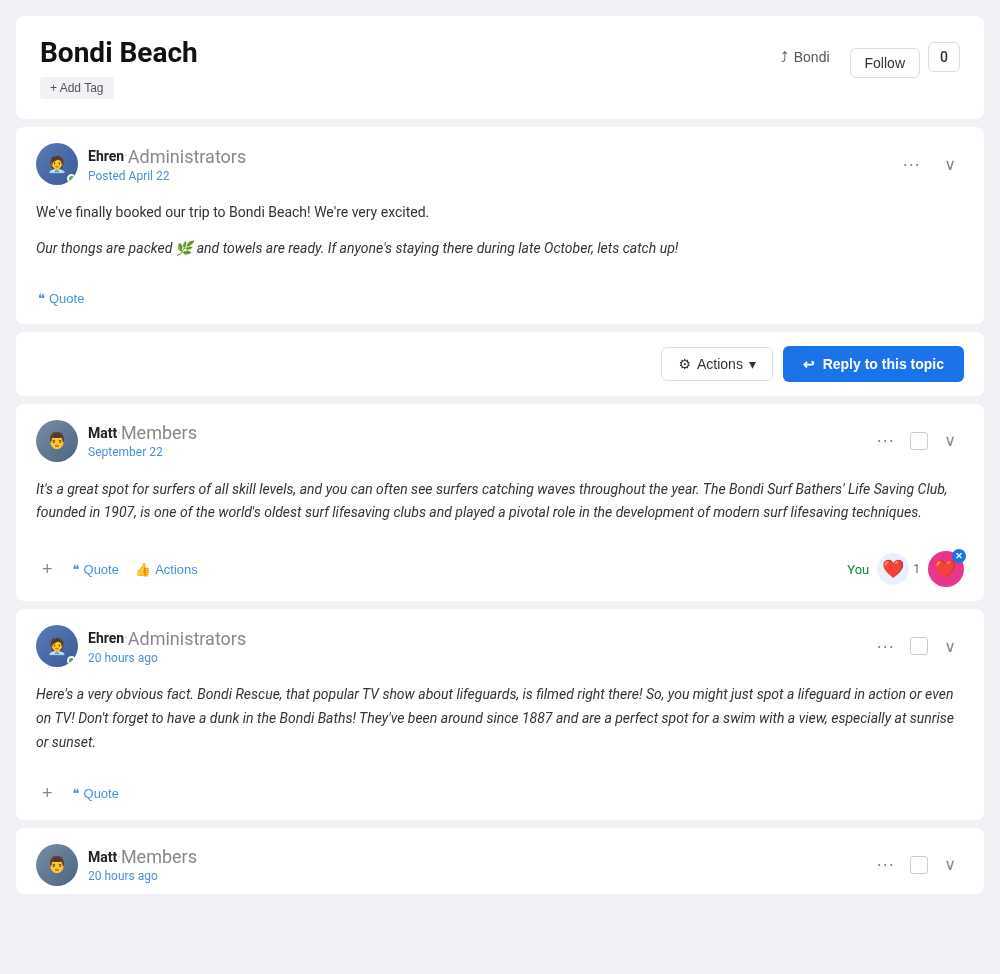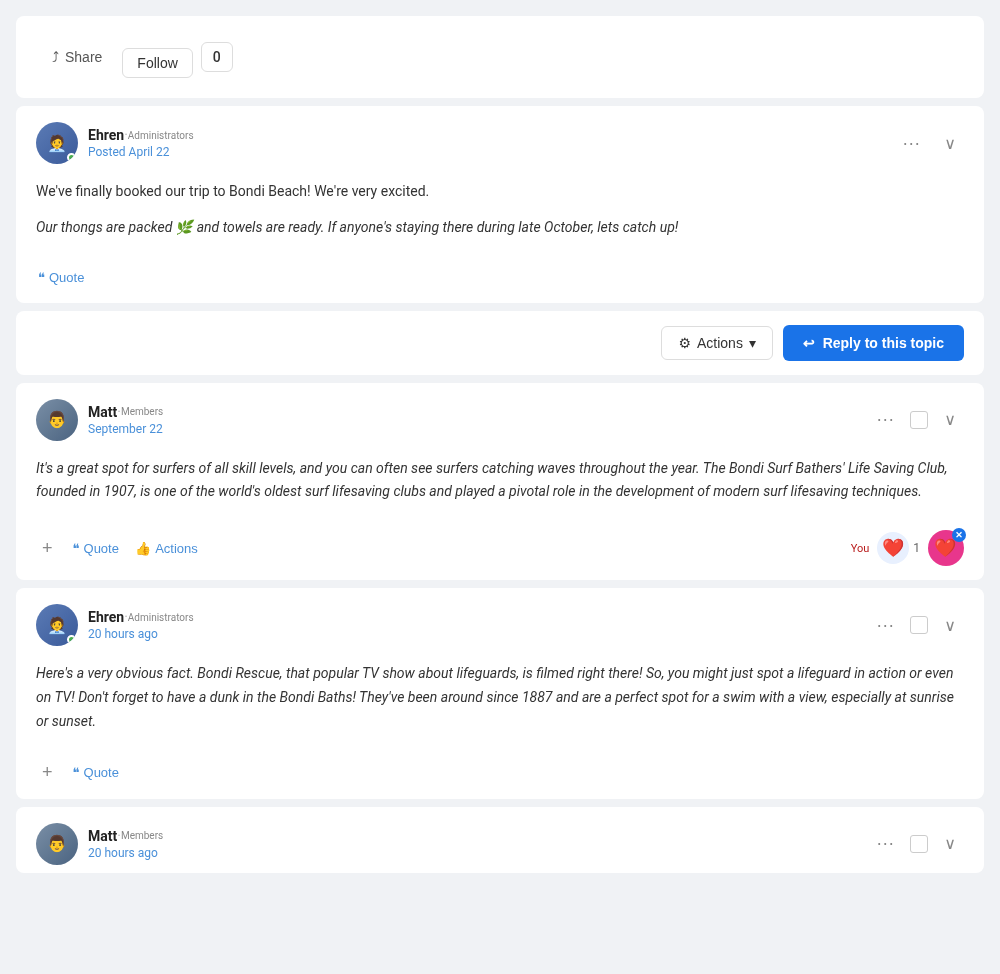--- a/index.html
+++ b/index.html
@@ -143,21 +143,21 @@
       display: flex;
       align-items: center;
       gap: 0;
     }
     .author-name {
       font-weight: 700;
       font-size: 14px;
       color: #222;
     }
     .author-role {
-      font-size: 10px;
+      font-size: 18px;
       color: #888;
     }
     .post-date {
       font-size: 12px;
       color: #4a90d9;
       margin-top: 2px;
     }
     .post-meta-actions {
       display: flex;
       align-items: center;
@@ -264,22 +264,22 @@
       position: relative;
     }
     .reaction-btn.active {
       background: #e8f0fe;
     }
     .reaction-count {
       font-size: 12px;
       color: #666;
     }
     .you-label {
-      font-size: 11px;
-      color: #b91c1c;
+      font-size: 13px;
+      color: #15803d;
       text-align: center;
     }
     .heart-icon-btn {
       display: inline-flex;
       align-items: center;
       justify-content: center;
       width: 36px;
       height: 36px;
       border-radius: 50%;
       background: #e8368c;
@@ -342,24 +342,28 @@
       cursor: pointer;
       font-weight: 600;
     }
   </style>
 </head>
 <body>
 
 <div class="page-wrapper">
 
   <div class="topic-header">
+    <div class="topic-header-left">
+      <h1 class="topic-title">Bondi Beach</h1>
+      <button class="add-tag-btn">+ Add Tag</button>
+    </div>
     <div class="topic-header-right">
       <button class="share-btn">
         <span>⤴</span>
-        <span>Share</span>
+        <span>Bondi</span>
       </button>
       <button class="follow-btn">Follow</button>
       <span class="follow-count">0</span>
     </div>
   </div>
 
   <div class="post-card" id="post-1">
     <div class="post-header">
       <div class="post-author-info">
         <div class="avatar avatar-ehren">

